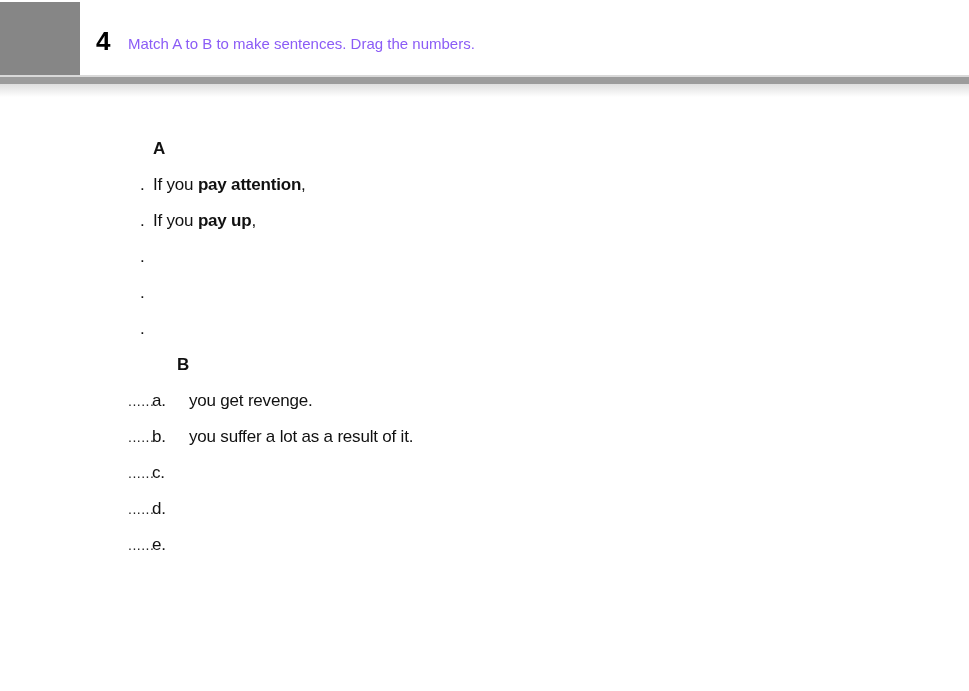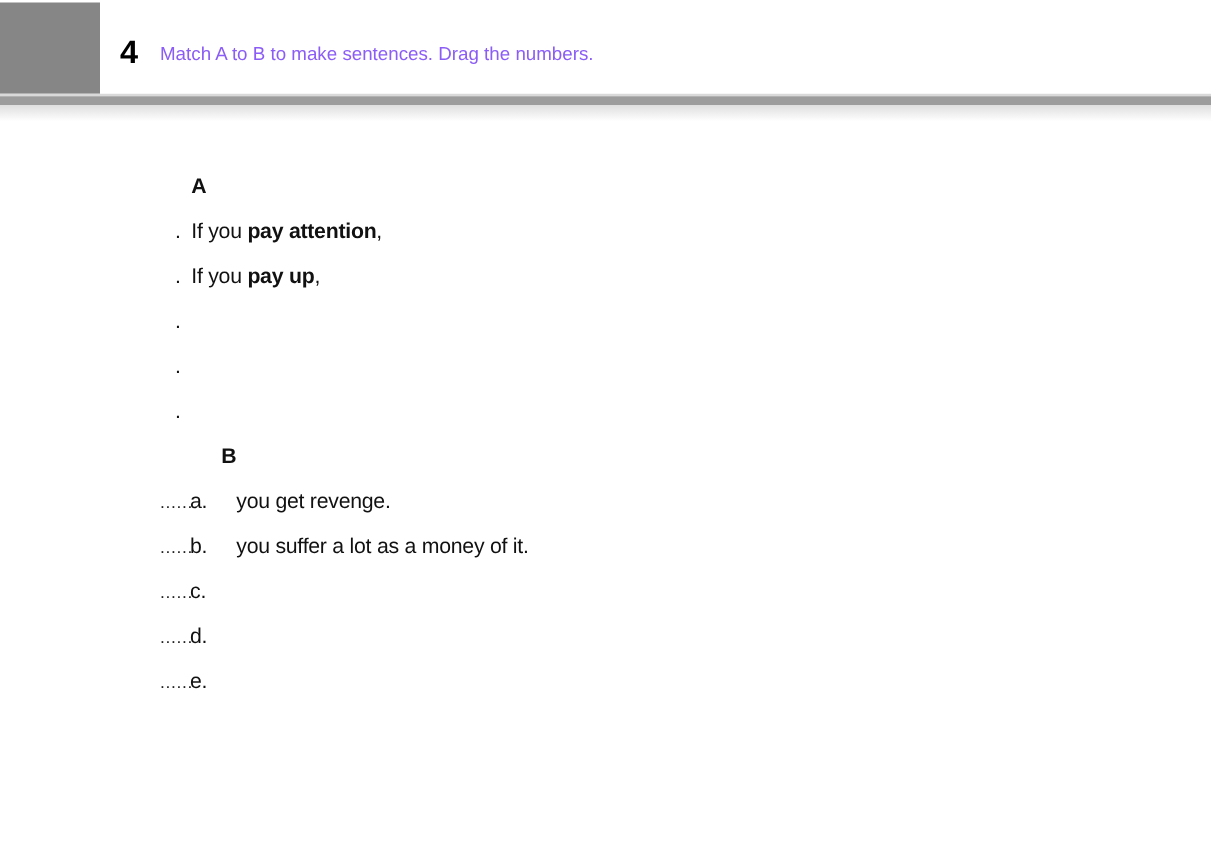--- a/index.html
+++ b/index.html
@@ -179,21 +179,21 @@
 
     <div class="row">
       <span class="blank">......</span>
       <span class="letter">a.</span>
       <span class="b-text">you get revenge.</span>
     </div>
 
     <div class="row">
       <span class="blank">......</span>
       <span class="letter">b.</span>
-      <span class="b-text">you suffer a lot as a money of it.</span>
+      <span class="b-text">you suffer a lot as a result of it.</span>
     </div>
 
     <div class="row">
       <span class="blank">......</span>
       <span class="letter">c.</span>
     </div>
 
     <div class="row">
       <span class="blank">......</span>
       <span class="letter">d.</span>

